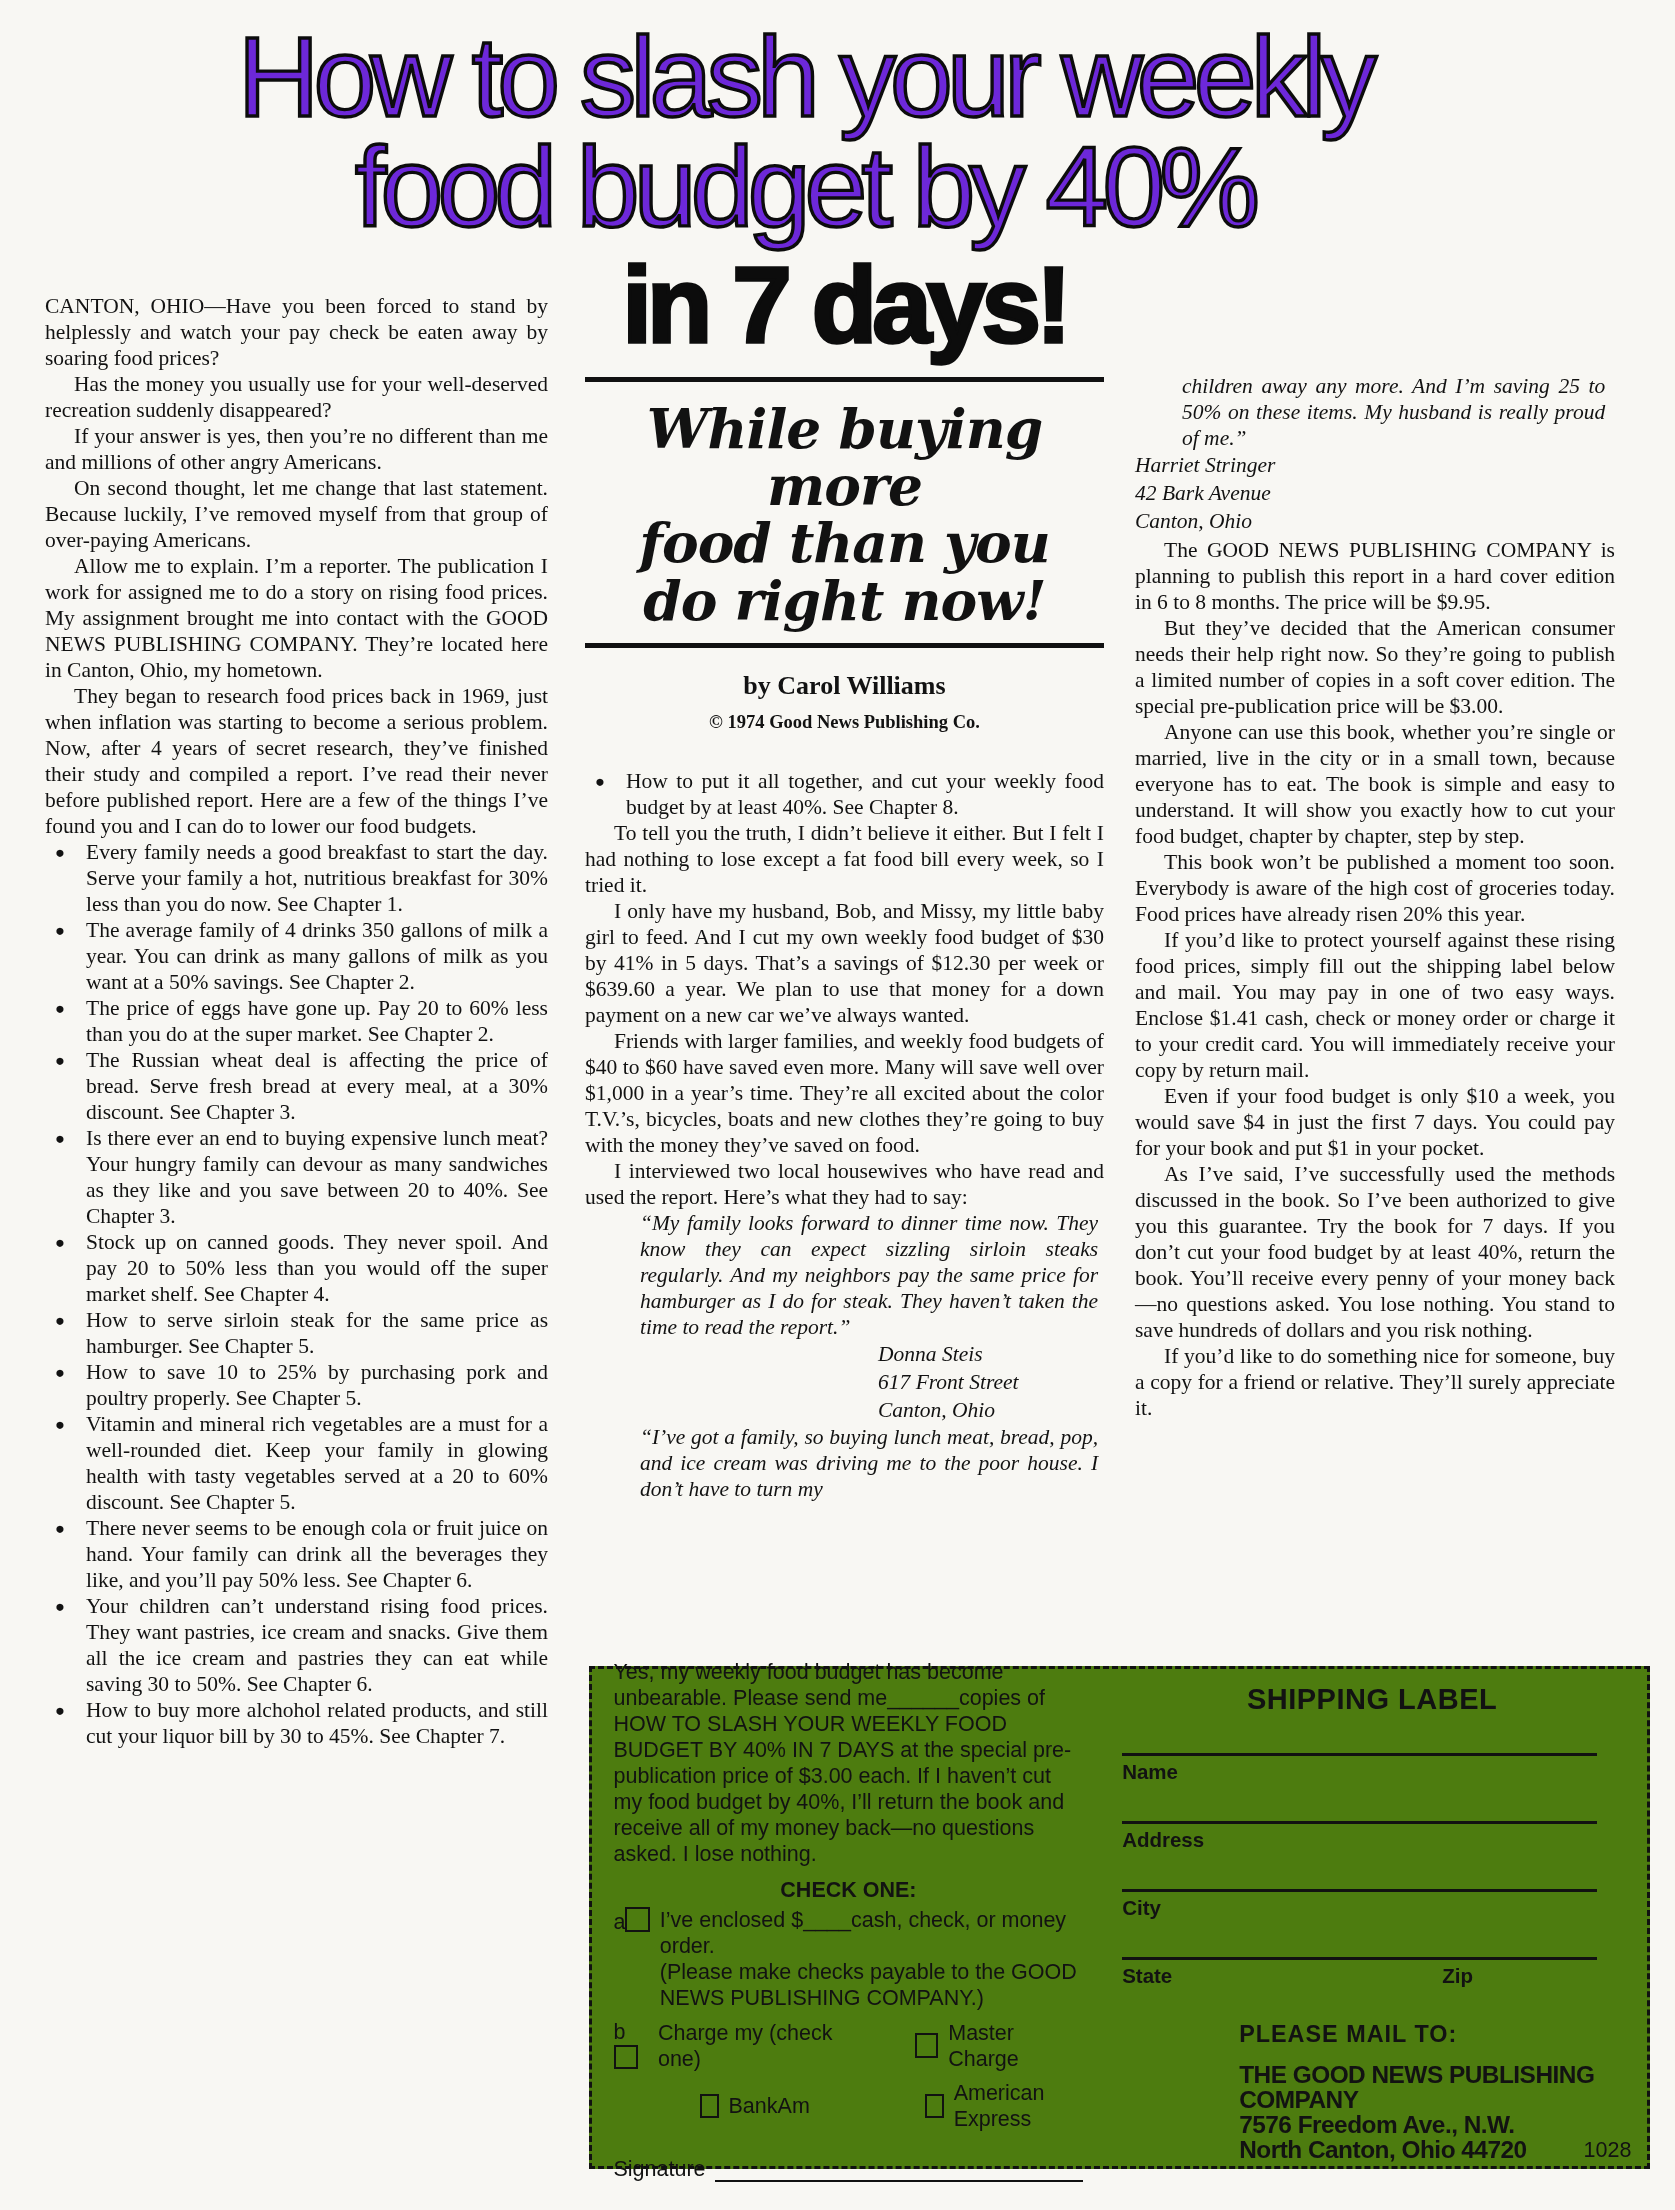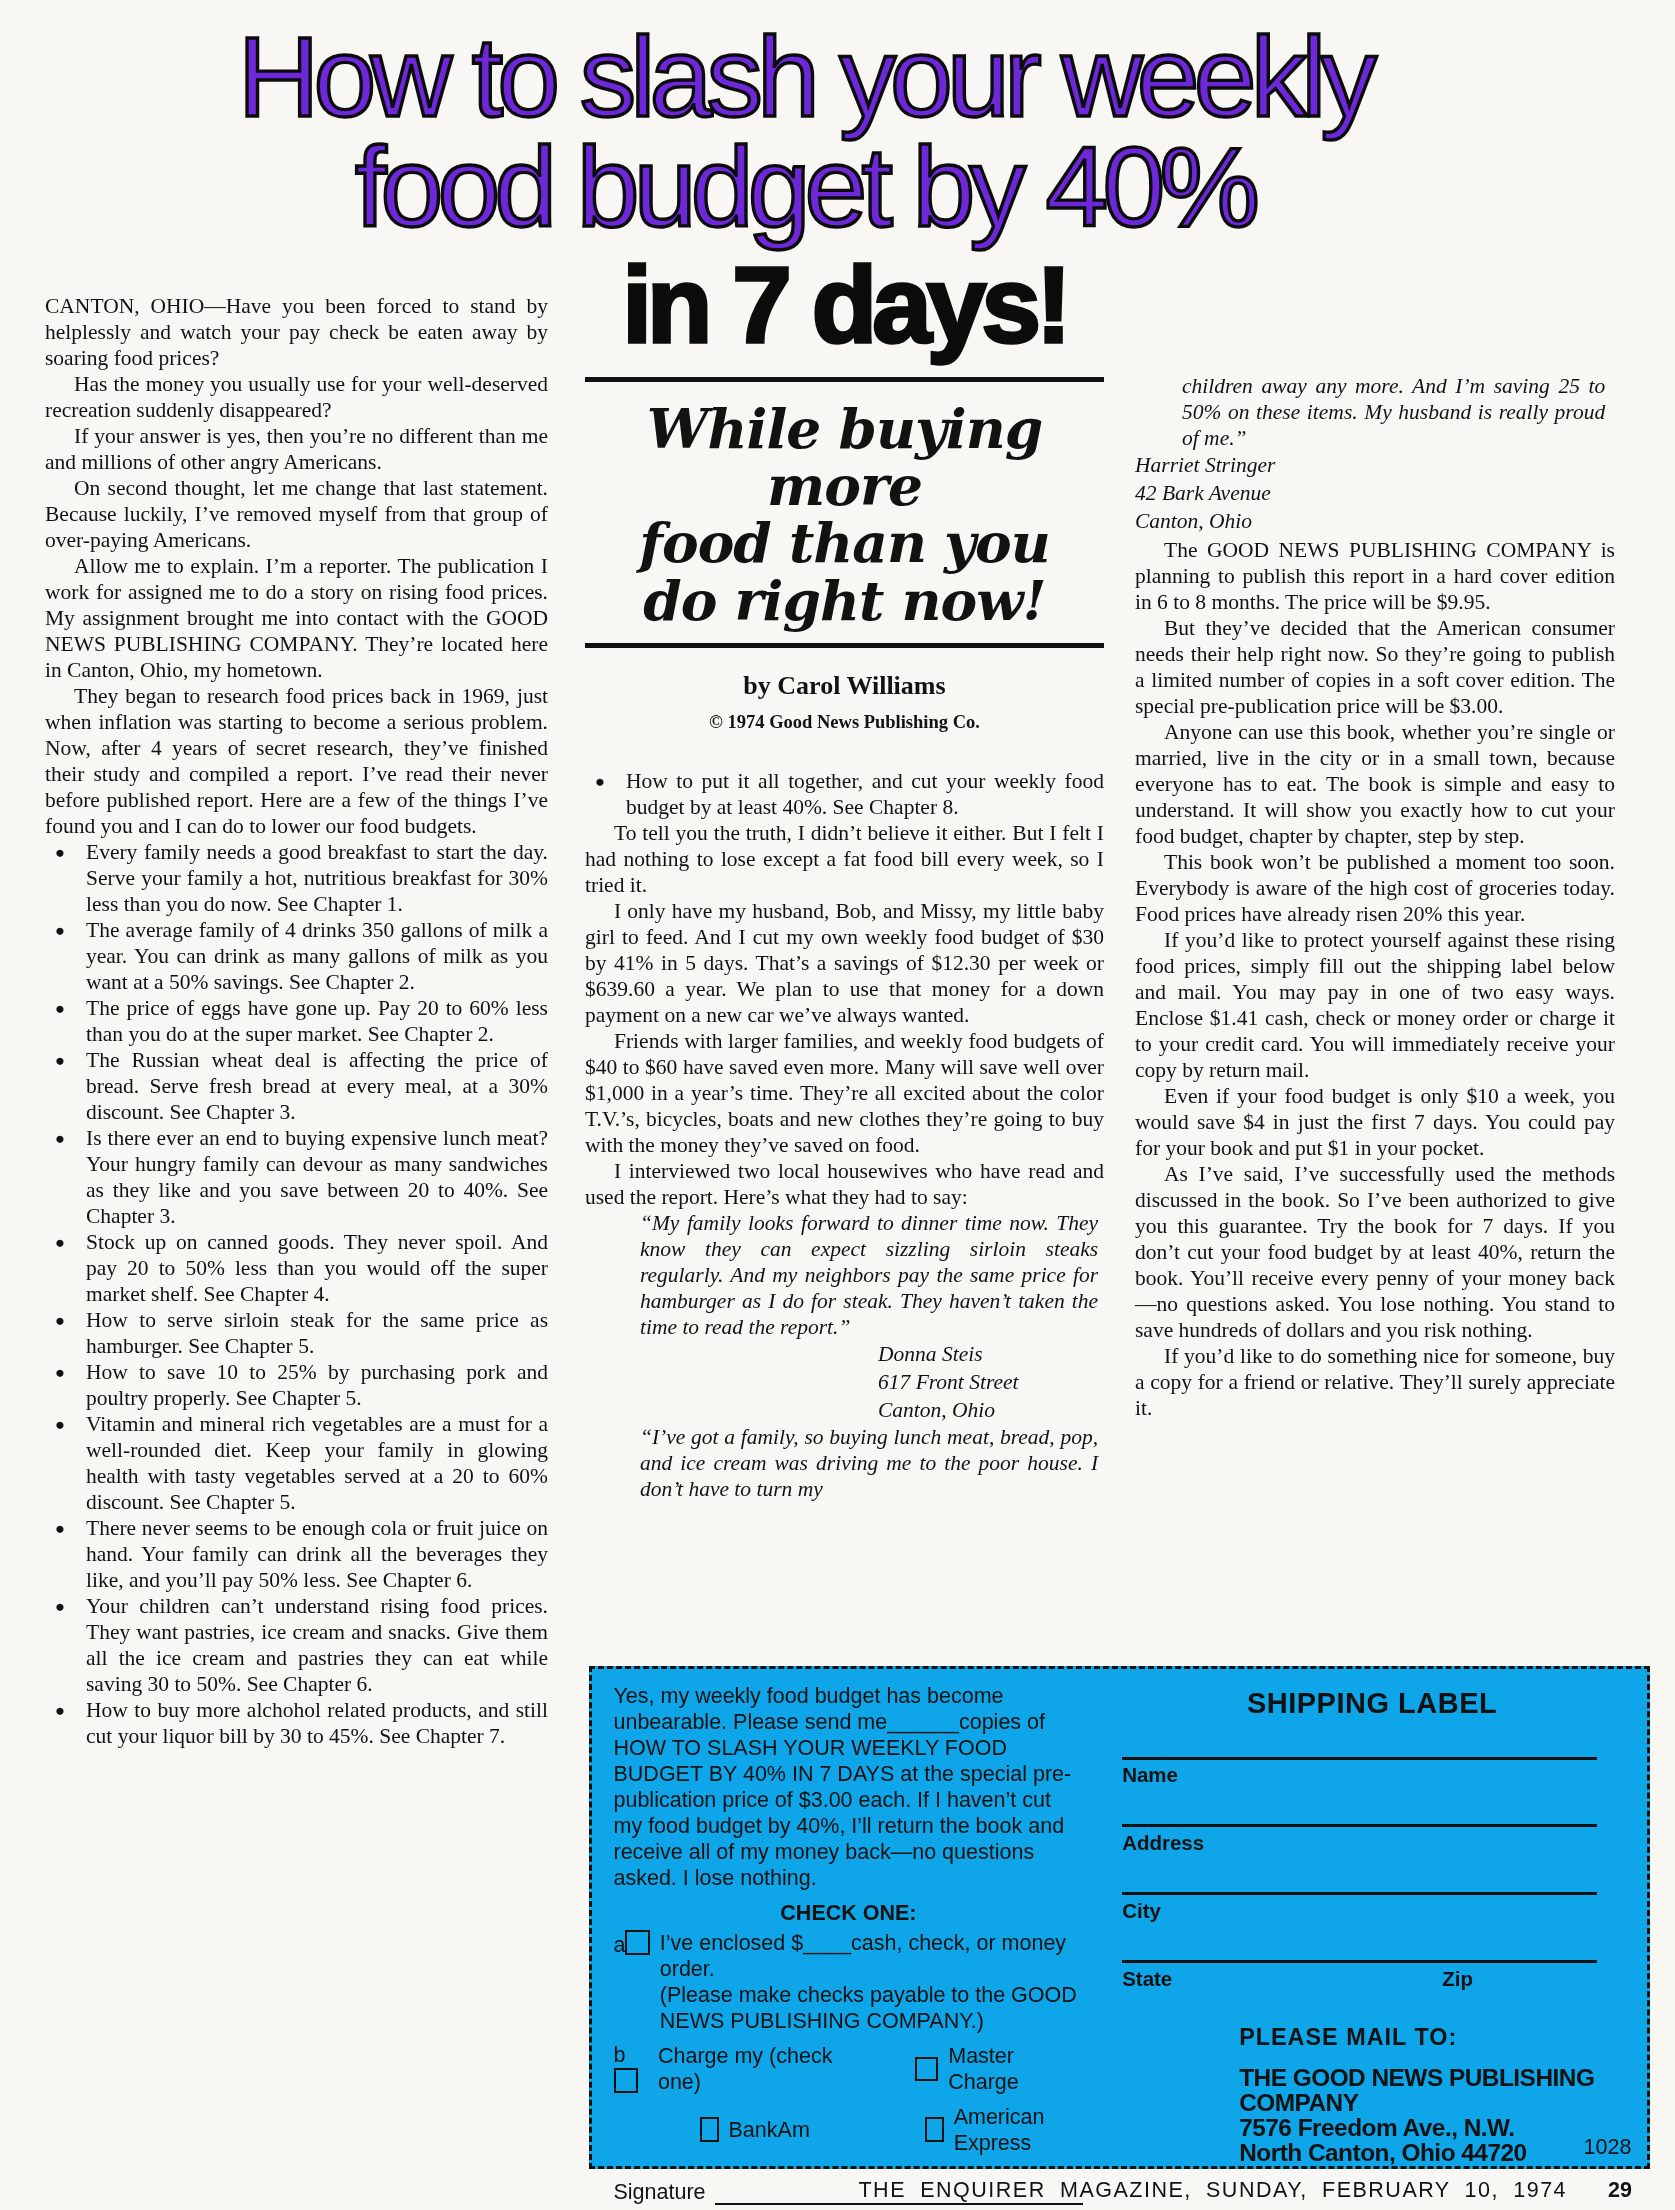--- a/index.html
+++ b/index.html
@@ -27,21 +27,21 @@
            text-align:center;letter-spacing:-1px;margin:17.6px 0 5.9px 0;font-style:italic;}
   .byline{font-weight:700;text-align:center;font-size:26px;margin:25px 0 9.8px 0;text-indent:0;}
   .copyright{font-weight:700;text-align:center;font-size:18.5px;margin:0 0 33px 0;text-indent:0;}
   .quote{font-style:italic;margin:0 5.9px 0 55px;}
   .quote-r{font-style:italic;margin:0 9.8px 0 47px;}
   .attrib{font-style:italic;margin-left:293px;line-height:28px;}
   .attrib-r{font-style:italic;line-height:28px;margin-bottom:2px;}
   
   .coupon{position:absolute;left:589px;top:1666px;width:1061px;height:503px;
           border:3.4px dashed #111;display:flex;font-family:"Liberation Sans",sans-serif;
-          box-sizing:border-box;background:#0ea5e9;}
+          box-sizing:border-box;background:#4d7c0f;align-items:center;}
   .form-left{width:47.5%;padding:13.7px 9.8px 7.8px 21.5px;font-size:21.5px;line-height:26px;box-sizing:border-box;}
   .check-one{text-align:center;font-weight:700;margin:9.8px 0 3.9px 0;}
   .cbx{display:inline-block;width:20.5px;height:20.5px;border:2.9px solid #111;vertical-align:-2.9px;}
   .opt{display:flex;gap:9.8px;margin-top:3.9px;}
   .opt .pref{white-space:nowrap;}
   .opt-text{flex:1;}
   .cardrow{display:flex;align-items:center;gap:9.8px;margin-top:7.8px;}
   .fill-row{display:flex;align-items:flex-end;margin-top:23.4px;}
   .fill-row .lbl{white-space:nowrap;}
   .fill-line{flex:1;border-bottom:2.9px solid #111;margin-left:9.8px;height:1em;}
@@ -214,18 +214,15 @@
         <div class="mt-head">PLEASE MAIL TO:</div>
         <div class="mt-line1">THE GOOD NEWS PUBLISHING COMPANY</div>
         <div class="mt-line2">7576 Freedom Ave., N.W.</div>
         <div class="mt-line3">North Canton, Ohio 44720</div>
       </div>
 
       <div class="coupon-code">1028</div>
     </div>
   </div>
 
-  <div class="footer">
-    <span>THE ENQUIRER MAGAZINE, SUNDAY, FEBRUARY 10, 1974</span><span class="pgnum">29</span>
-  </div>
 
 </div>
 
 
 </body></html>

